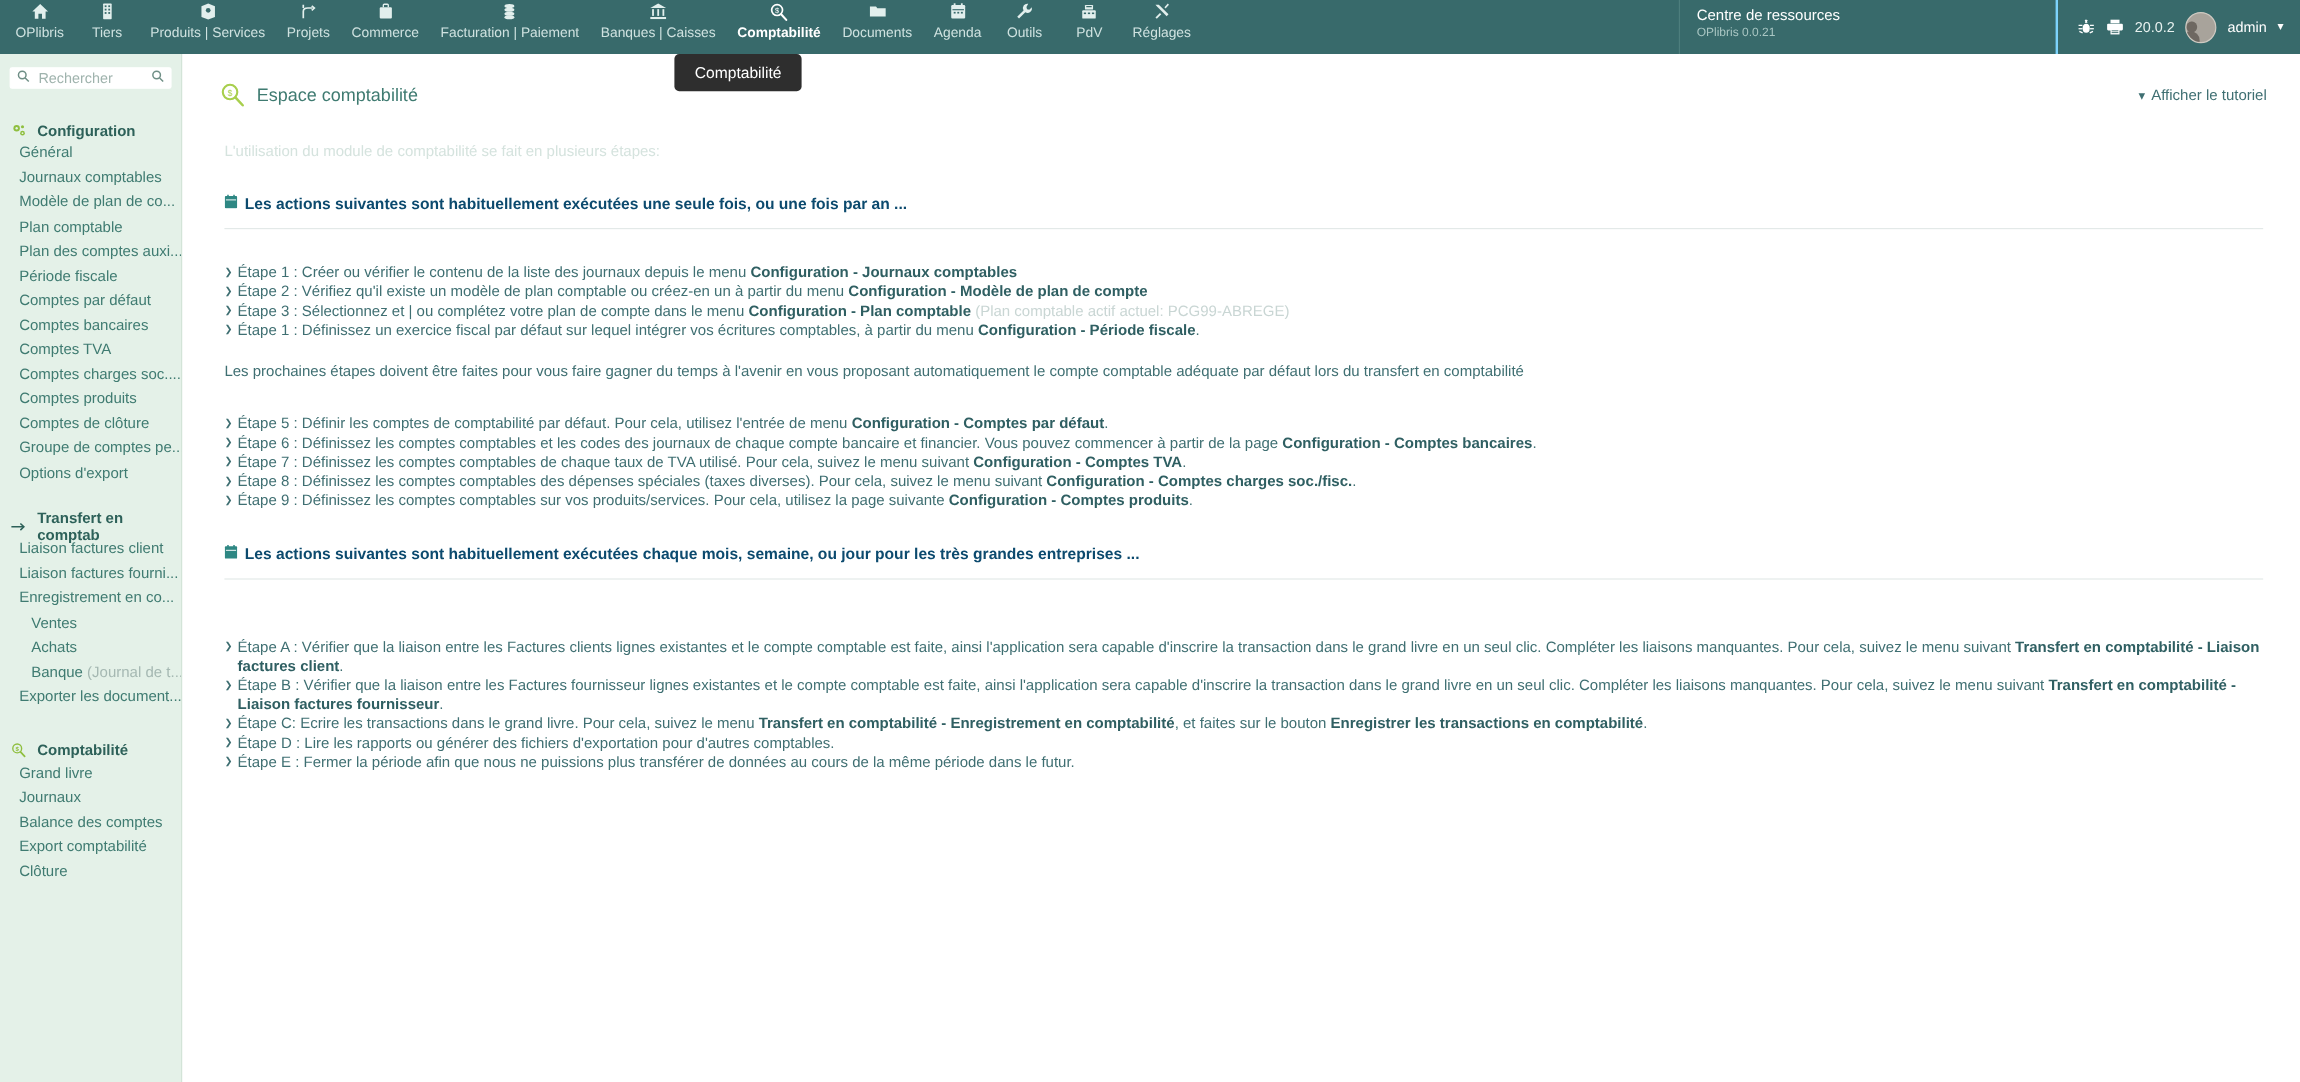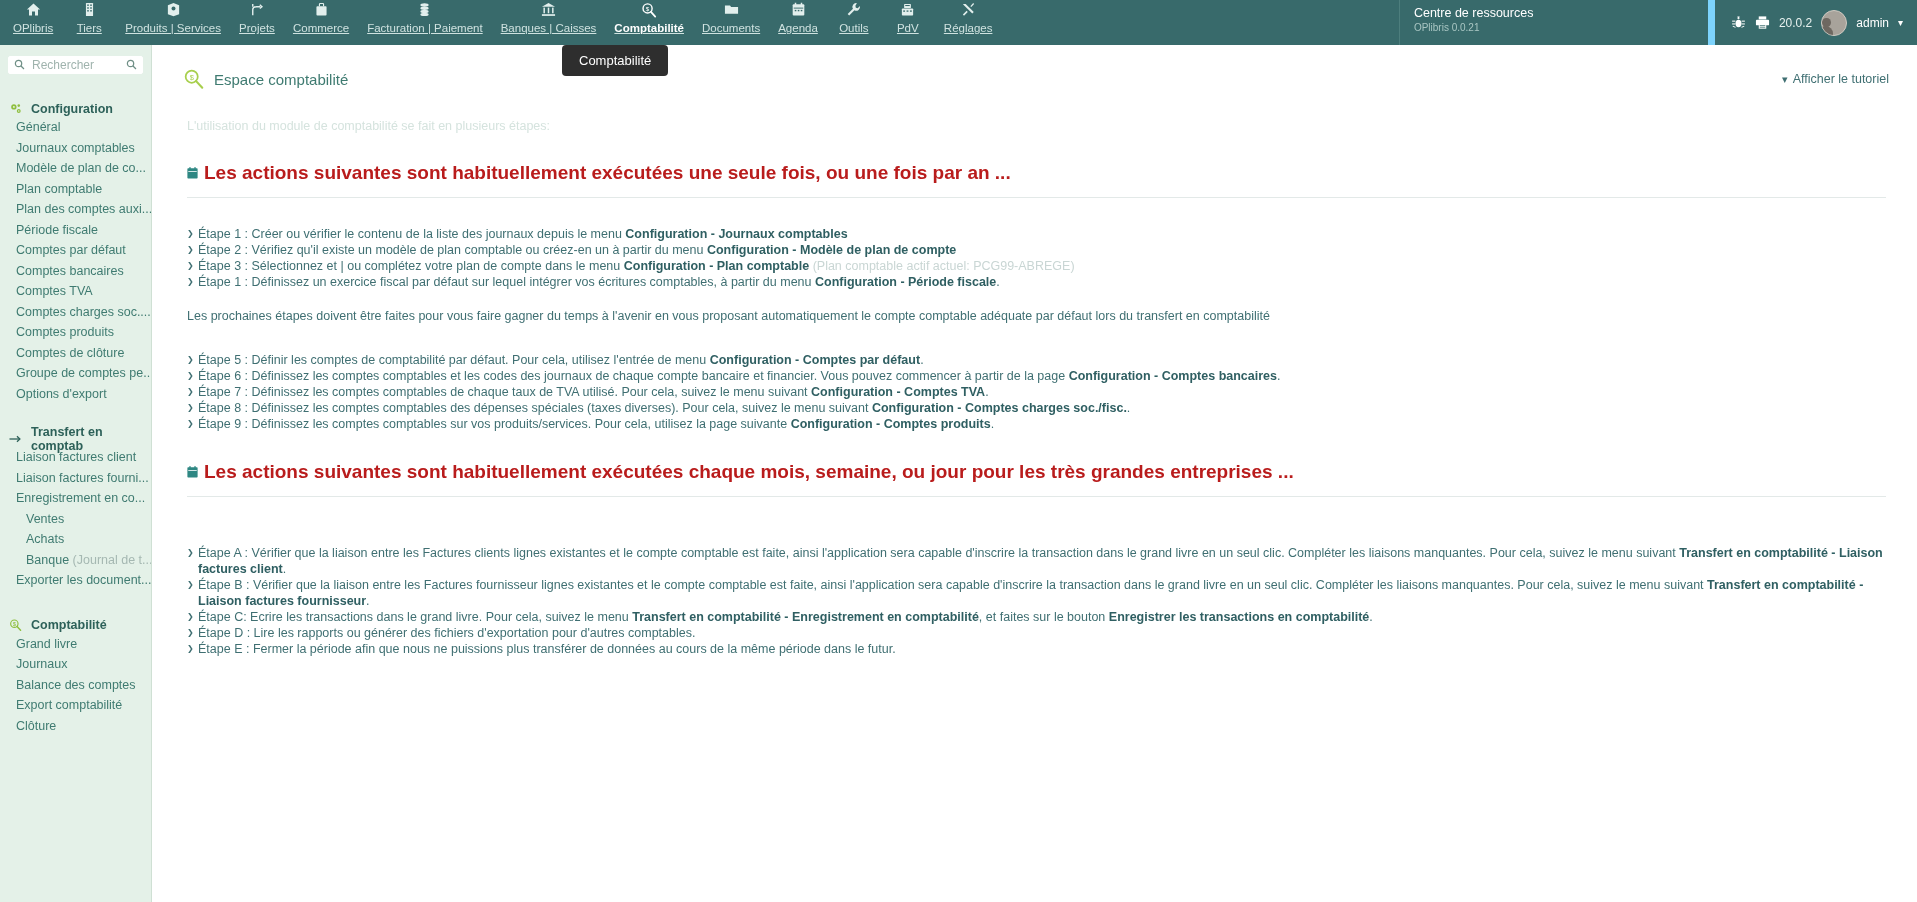--- a/index.html
+++ b/index.html
@@ -32,21 +32,20 @@
     width: auto;
     min-width: 54px;
     padding: 2px 9px 0 9px;
     text-align: center;
     display: flex;
     flex-direction: column;
     align-items: center;
     justify-content: flex-start;
     cursor: pointer;
     color: #cfe2e0;
-    text-decoration: underline;
   }
   .menu-item .mi-icon {
     font-size: 13px;
     line-height: 16px;
     height: 17px;
     display: block;
     color: #e2efed;
   }
   .menu-item .mi-icon svg { display:block; margin: 0 auto; }
   .menu-item .mi-label {
@@ -55,21 +54,21 @@
     white-space: nowrap;
     margin-top: 2px;
   }
   .menu-item.active .mi-label { color: #ffffff; font-weight: bold; }
   .menu-item.active .mi-icon { color: #ffffff; }
 
   #topbar-spacer { flex: 1 1 auto; border-right: 1px solid #4d7e7d; }
   #resource-center {
     flex: 0 0 315px;
     padding: 5px 0 0 14px;
-    border-right: 7px solid #7dd3fc;
+    border-right: 2px solid #7dd3fc;
   }
   #resource-center .rc-title {
     font-size: 12.5px; color: #ffffff; line-height: 16px;
   }
   #resource-center .rc-sub {
     font-size: 10px; color: #a9c6c3; line-height: 13px;
   }
   #topbar-right {
     flex: 0 0 auto;
     display: flex;
@@ -199,22 +198,22 @@
   .intro-text {
     color: #d5e3de;
     font-size: 12.5px;
     margin: 22px 0 0 4px;
   }
 
   .section-head {
     display: flex;
     align-items: baseline;
     gap: 6px;
-    color: #b91c1c;
-    font-size: 19px;
+    color: #0c4a6e;
+    font-size: 13px;
     font-weight: bold;
     margin-top: 29px;
     padding-left: 4px;
   }
   .section-head .sh-ico { color: #2e8783; font-size: 12px; }
   .hr {
     border: 0;
     border-top: 1px solid #e3e9e8;
     margin: 13px 0 0 4px;
   }

